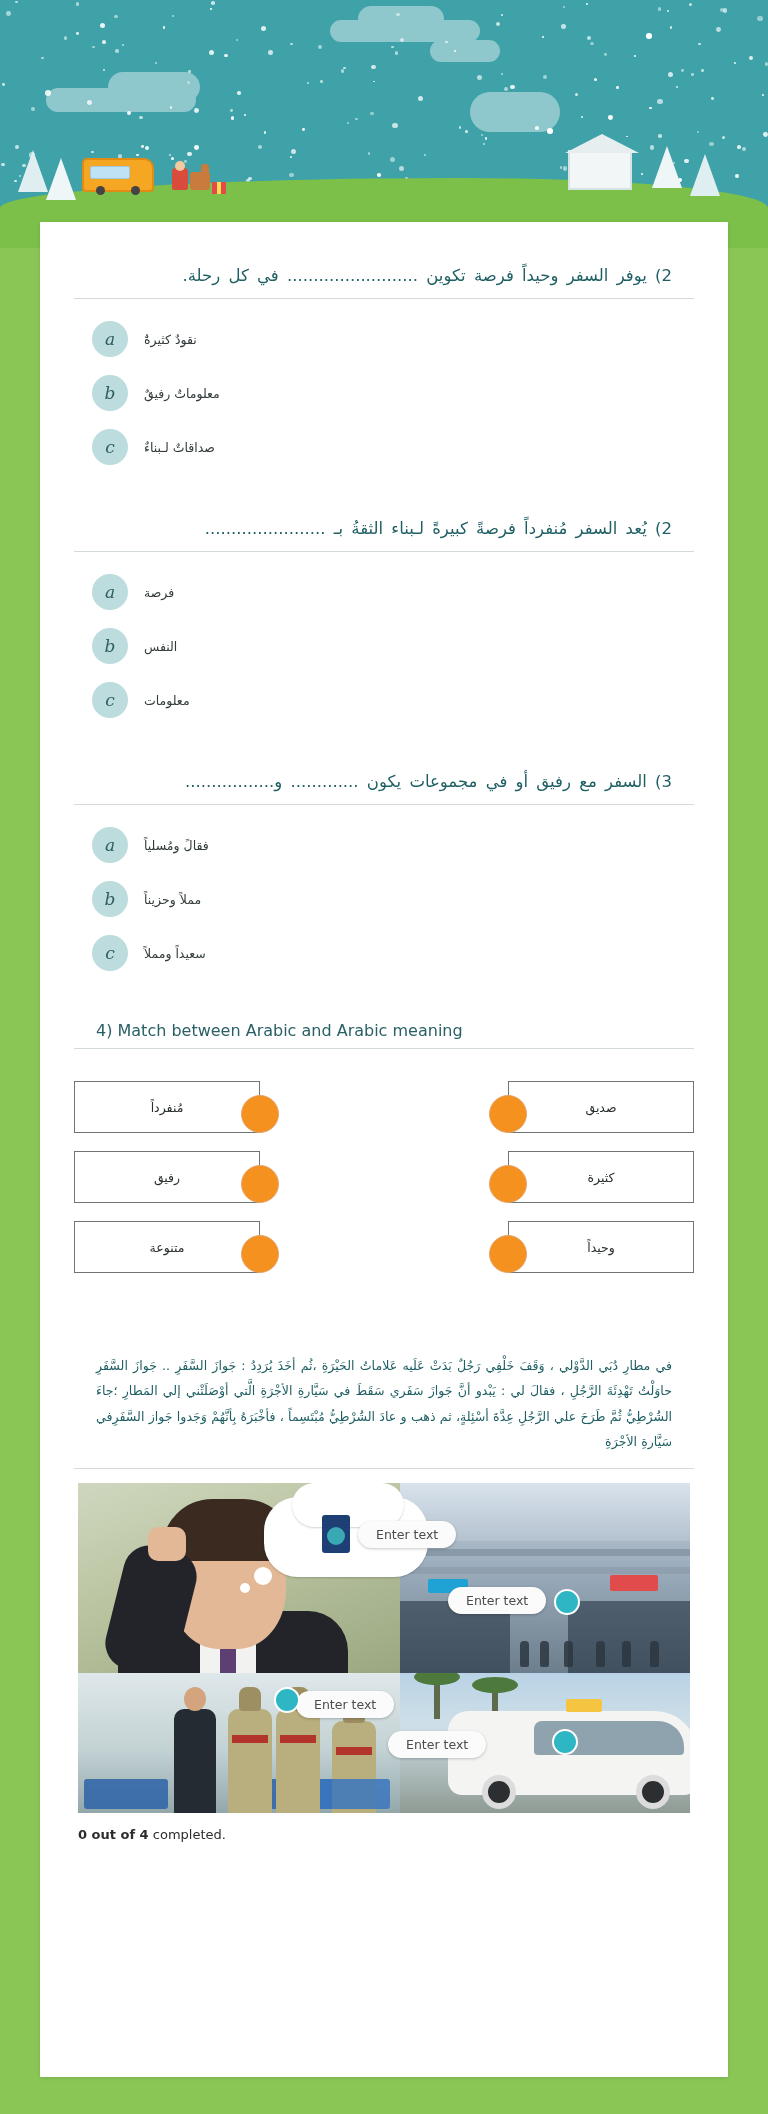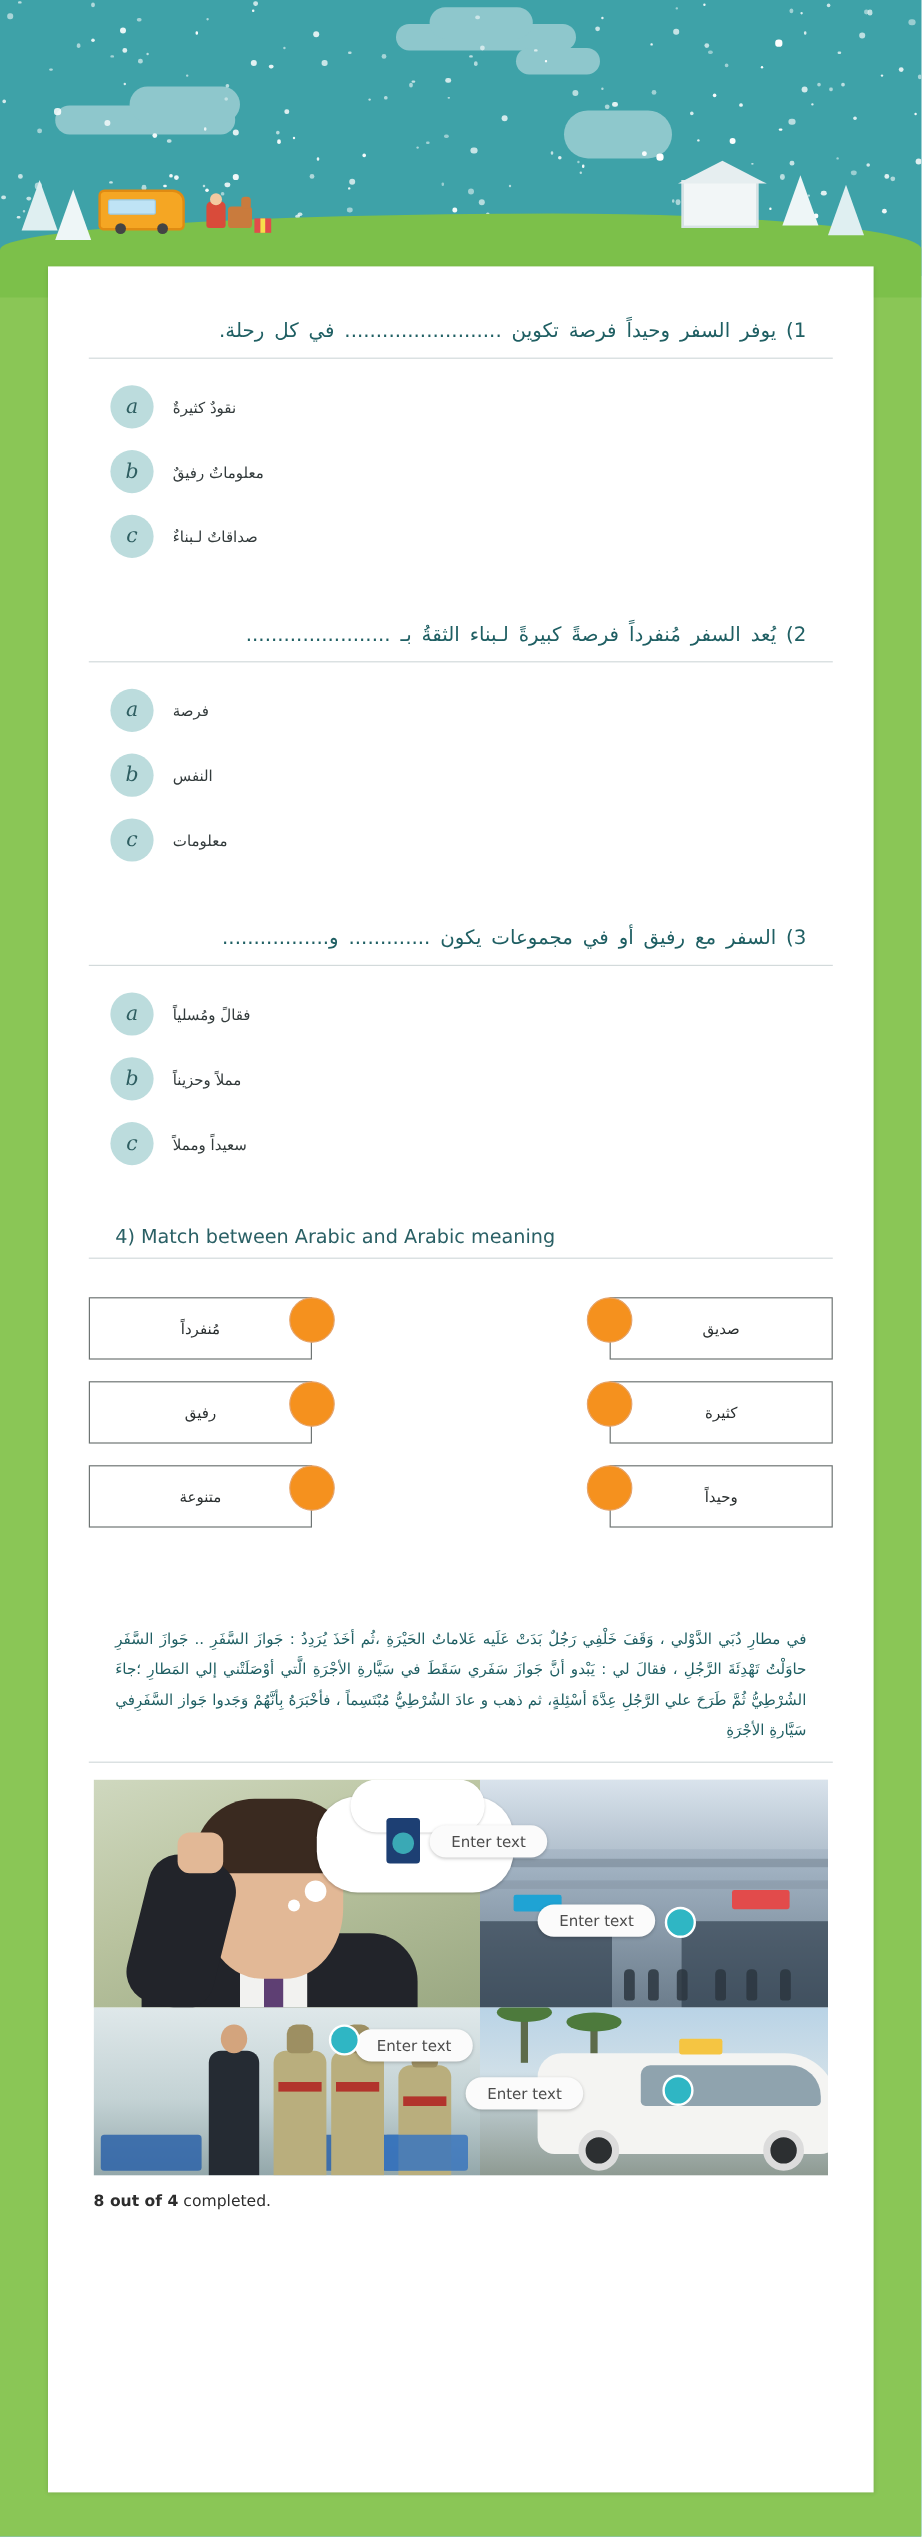--- a/index.html
+++ b/index.html
@@ -171,21 +171,21 @@
   .match-wrap {
     position: relative;
     padding: 14px 0 30px 0;
   }
   .match-row {
     display: flex;
     align-items: center;
     justify-content: space-between;
     margin-bottom: 18px;
   }
-  .match-side { position: relative; display: flex; align-items: flex-start; }
+  .match-side { position: relative; display: flex; align-items: flex-end; }
   .match-box {
     width: 186px; height: 52px;
     border: 1px solid #6f7574;
     background: #fff;
     display: flex;
     align-items: center;
     justify-content: center;
     direction: rtl;
     color: #2a2f30;
     font-size: 12.5px;
@@ -530,21 +530,21 @@
   <div class="deer" style="left:190px; top:172px;"></div>
   <div class="gift" style="left:212px; top:182px;"></div>
   <div class="house" style="left:568px; top:150px;"></div>
   <div class="tree" style="left:652px; top:146px; border-bottom-color:#eef6f7;"></div>
   <div class="tree" style="left:690px; top:154px;"></div>
 
 
   <div class="sheet">
 
     <div class="question-block">
-      <div class="q-text">1) يوفر السفر وحيداً فرصة  تكوين ......................... في كل رحلة.</div>
+      <div class="q-text">2) يوفر السفر وحيداً فرصة  تكوين ......................... في كل رحلة.</div>
       <div class="q-rule"></div>
       <div class="options">
         <div class="option-row">
           <div class="opt-bubble">a</div>
           <div class="opt-label">نقودٌ كثيرةٌ</div>
         </div>
         <div class="option-row">
           <div class="opt-bubble">b</div>
           <div class="opt-label">معلوماتٌ رفيقٌ</div>
         </div>
@@ -703,17 +703,17 @@
 
       <div class="enter-text" style="left:218px; top:208px;">Enter text</div>
       <div class="circle-icon" style="left:196px; top:204px;"></div>
 
       <div class="enter-text" style="left:310px; top:248px;">Enter text</div>
       <div class="circle-icon" style="left:474px; top:246px;"></div>
 
     </div>
 
     <div class="completed">
-      <b>8 out of 4</b><span> completed.</span>
+      <b>0 out of 4</b><span> completed.</span>
     </div>
 
   </div>
 </div>
 
 </body></html>

